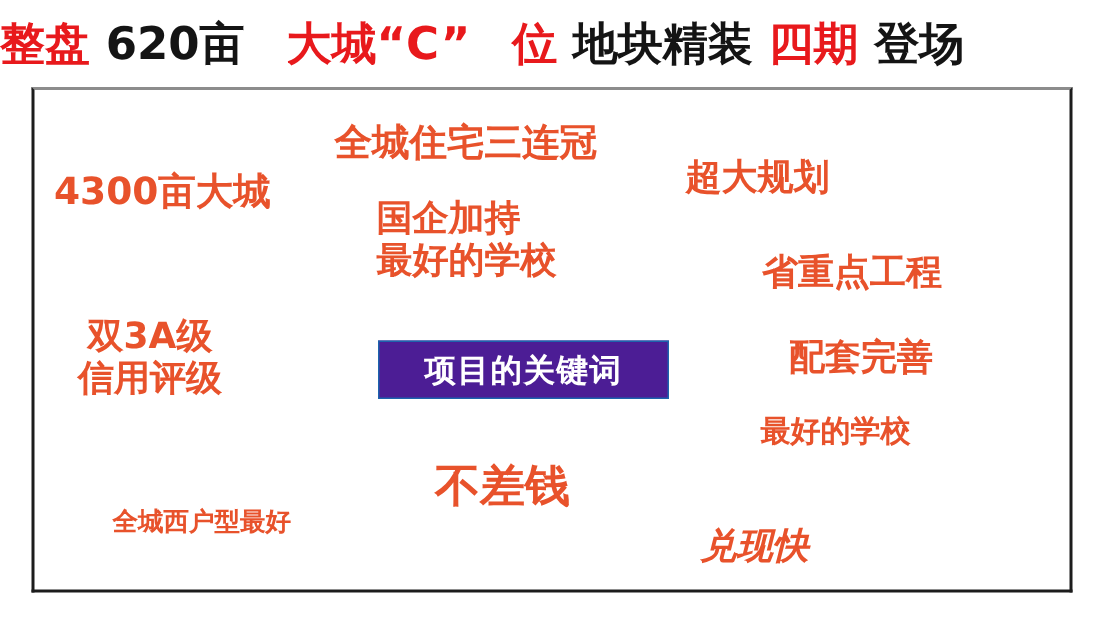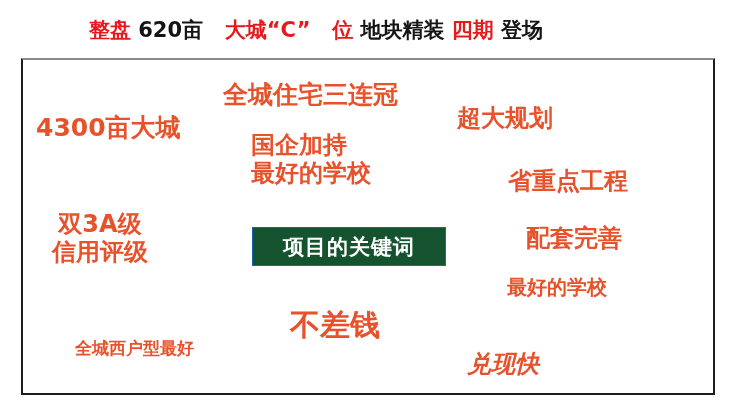--- a/index.html
+++ b/index.html
@@ -16,21 +16,21 @@
   }
 
   
   #title-bar {
     position: absolute;
     left: 0;
     top: 13px;
     width: 632px;
     text-align: center;
     white-space: nowrap;
-    font-size: 21px;
+    font-size: 30px;
     font-weight: bold;
     letter-spacing: 0px;
     line-height: 34px;
   }
   #title-bar .seg { display: inline; }
   #title-bar .red   { color: #e8191c; }
   #title-bar .black { color: #141414; }
   #title-bar .gap   { display: inline-block; width: 7px; }
 
   
@@ -69,21 +69,21 @@
   .kw-11 { left: 444px; top: 290px; font-size: 24px; font-style: italic; }
 
   
   #center-box {
     position: absolute;
     left: 229px;
     top: 167px;
     width: 194px;
     height: 39px;
     box-sizing: border-box;
-    background: #14532d;
+    background: #4c1d95;
     border: 1px solid #1d63ad;
     display: flex;
     align-items: center;
     justify-content: center;
   }
   #center-box-label {
     color: #ffffff;
     font-size: 21px;
     font-weight: bold;
     letter-spacing: 1px;

